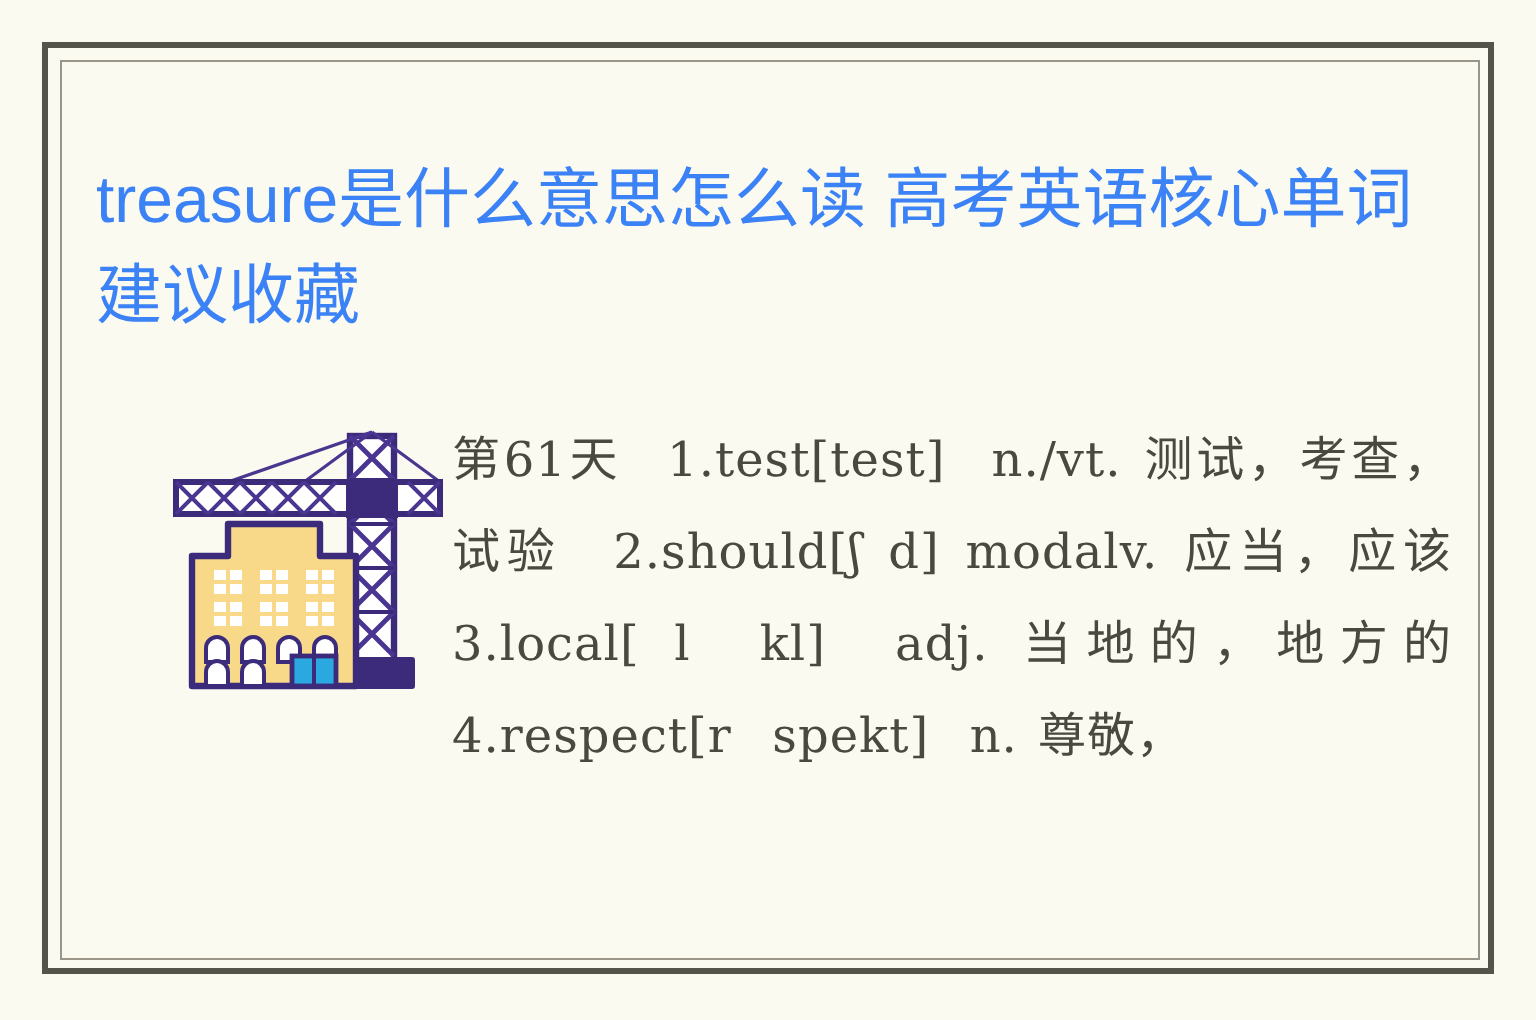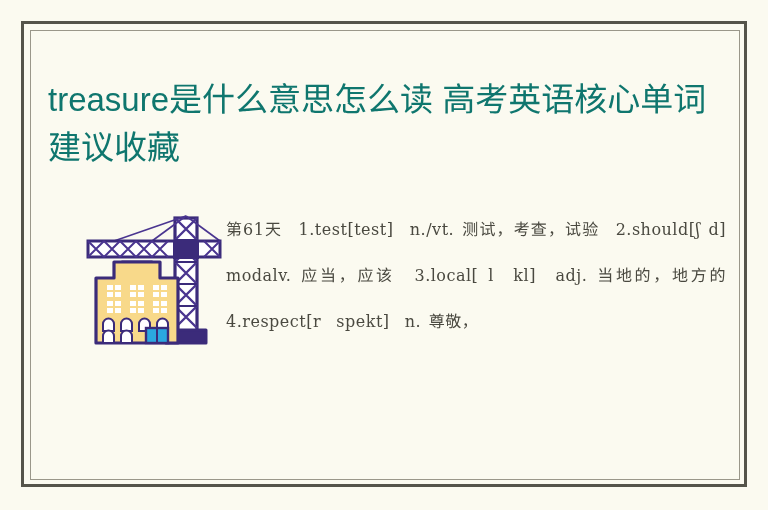--- a/index.html
+++ b/index.html
@@ -56,21 +56,21 @@
 
   
   .title {
     position: absolute;
     left: 18px;
     top: 24px;
     width: 660px;
     font-family: "Liberation Sans", "DejaVu Sans", sans-serif;
     font-size: 33px;
     line-height: 48px;
-    color: #0f766e;
+    color: #3b82f6;
     letter-spacing: 0px;
     font-weight: 400;
   }
 
   
   .illustration {
     position: absolute;
     left: 44px;
     top: 170px;
     width: 150px;
@@ -82,21 +82,21 @@
     height: 160px;
   }
 
   
   .body-text {
     position: absolute;
     left: 196px;
     top: 177px;
     width: 500px;
     font-family: "DejaVu Serif", "Liberation Serif", serif;
-    font-size: 16px;
+    font-size: 24px;
     line-height: 46px;
     color: #4A4940;
     text-align: justify;
     text-justify: inter-character;
     letter-spacing: 0.5px;
     word-spacing: 2px;
     white-space: pre-wrap;
   }
 </style>
 </head>

